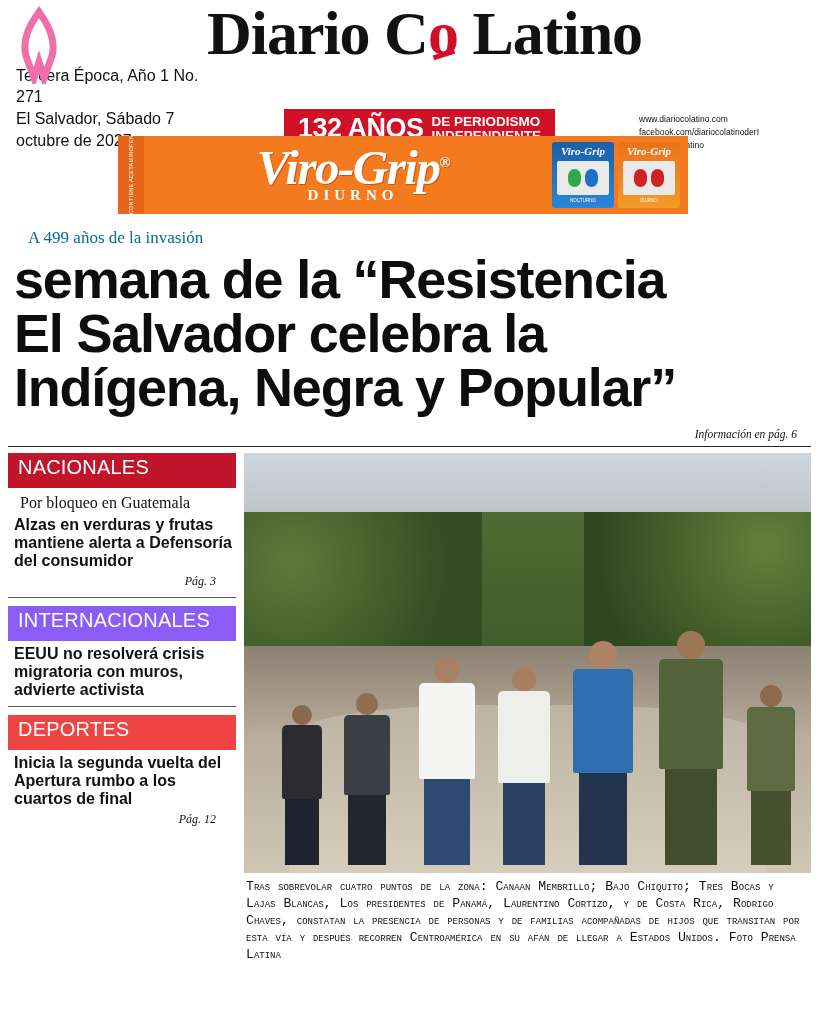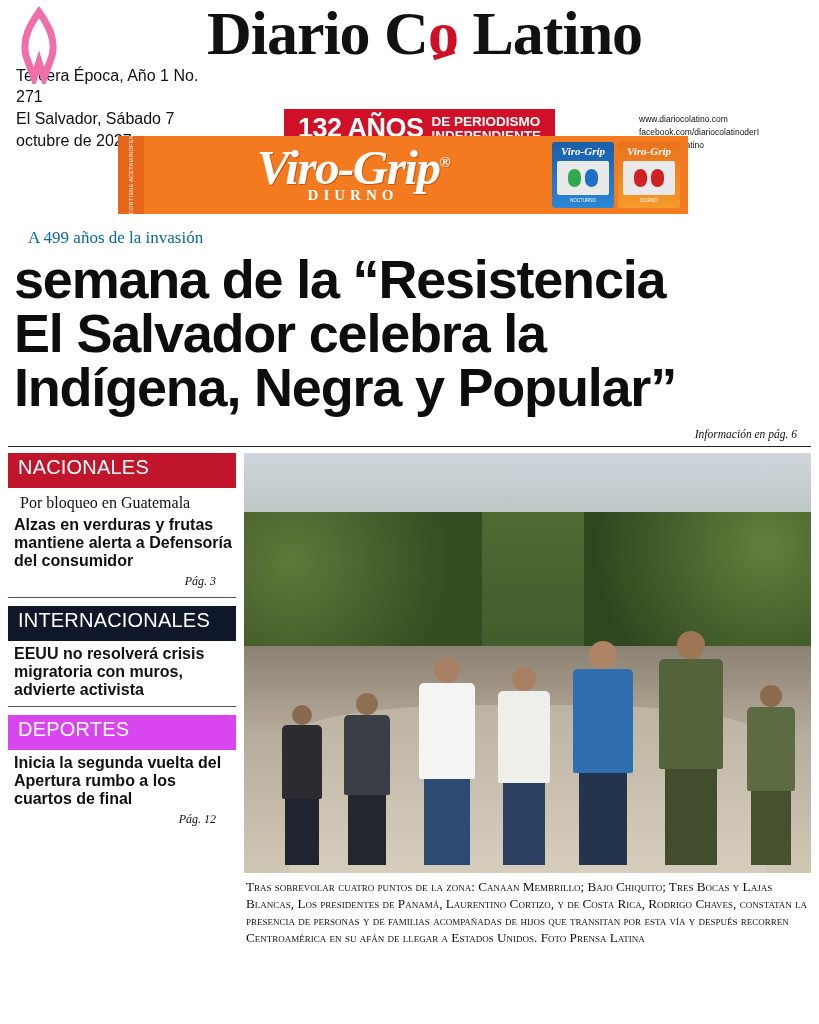--- a/index.html
+++ b/index.html
@@ -218,22 +218,22 @@
   .section-label {
     color: #fff;
     font-family: "Liberation Sans", sans-serif;
     font-weight: normal;
     font-size: 20px;
     padding: 3px 8px 9px 10px;
     letter-spacing: 0.2px;
     margin-bottom: 4px;
   }
   .sec-nacionales { background: #c0152b; }
-  .sec-internacionales { background: #0f172a; }
-  .sec-deportes { background: #d946ef; }
+  .sec-internacionales { background: #8b5cf6; }
+  .sec-deportes { background: #ef4444; }
 
   .subhead {
     font-family: Liberation Serif, serif;
     font-size: 16px;
     color: #111;
     padding: 2px 0 4px 12px;
   }
   .brief-title {
     font-family: "Liberation Sans", sans-serif;
     font-weight: bold;
@@ -285,21 +285,21 @@
     position: absolute; left: 8%; bottom: 0; width: 84%; height: 40%;
     background: linear-gradient(#bdb3a2, #d6cdbd);
     border-radius: 40% 40% 0 0 / 20% 20% 0 0;
   }
   .fig { position: absolute; bottom: 2%; }
   .fig .head { border-radius: 50%; margin: 0 auto; }
   .fig .torso { border-radius: 5px 5px 2px 2px; margin: 0 auto; }
   .fig .legs { margin: 0 auto; }
 
   .caption {
-    font-family: Liberation Serif, serif;
+    font-family: Liberation Mono, monospace;
     font-size: 13.2px;
     line-height: 1.28;
     color: #111;
     padding: 6px 2px 0 2px;
     font-variant: small-caps;
   }
   .caption .credit { font-variant: small-caps; }
 </style>
 </head>
 <body>

